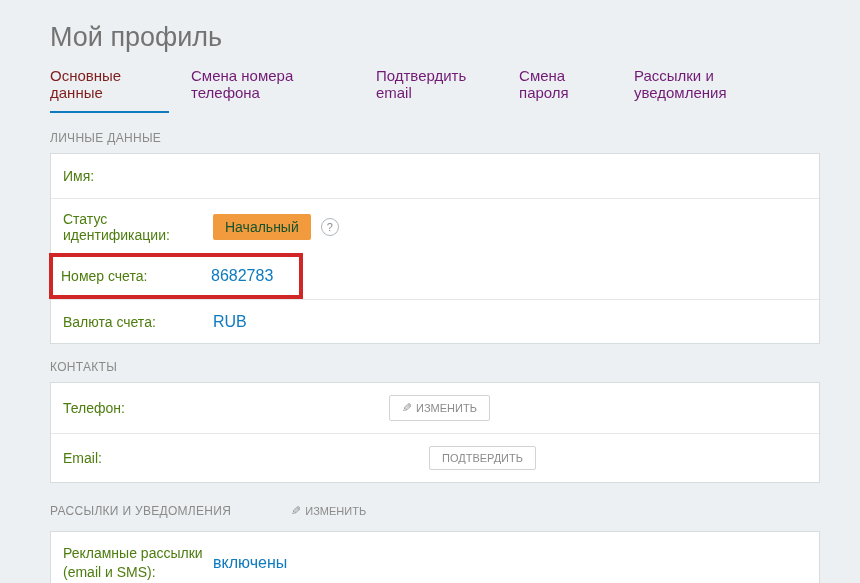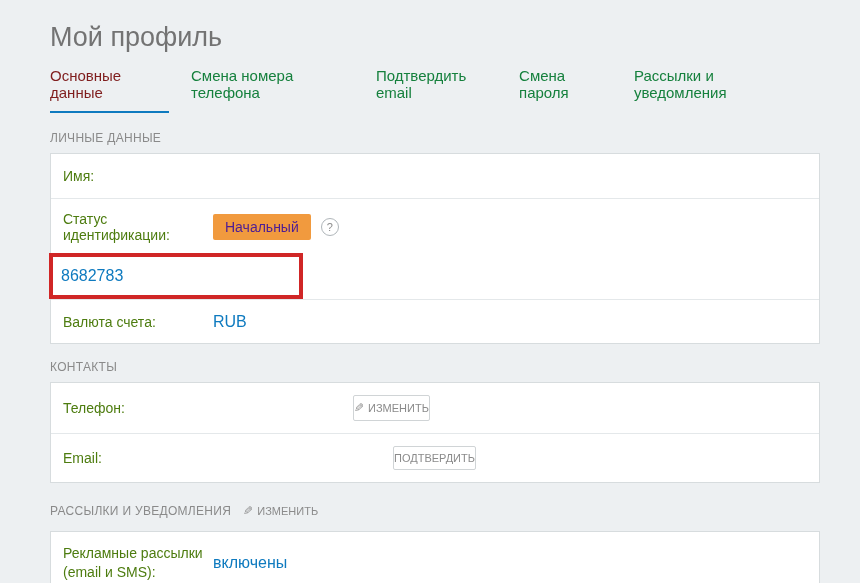--- a/index.html
+++ b/index.html
@@ -24,21 +24,21 @@
     .tabs {
       display: flex;
       gap: 0;
       border-bottom: none;
       margin-bottom: 18px;
     }
     .tab {
       padding: 0 0 10px 0;
       margin-right: 22px;
       font-size: 15px;
-      color: #15803d;
+      color: #701a75;
       cursor: pointer;
       border-bottom: 2px solid transparent;
     }
     .tab.active {
       color: #7f1d1d;
       border-bottom: 2px solid #0e7abf;
     }
     .section {
       margin-bottom: 16px;
     }
@@ -68,21 +68,21 @@
       width: 150px;
       color: #4d7c0f;
       font-size: 14px;
     }
     .row-value {
       color: #0e7abf;
       font-size: 16px;
     }
     .badge {
       background: #f19a3e;
-      color: #4c1d95;
+      color: #14532d;
       padding: 5px 12px;
       font-size: 14px;
       border-radius: 2px;
       margin-right: 10px;
     }
     .help-icon {
       width: 18px;
       height: 18px;
       border: 1px solid #b0b6ba;
       border-radius: 50%;
@@ -104,27 +104,28 @@
        width: 254px;
        border: 4px solid #d02626;
        margin-left: -2px;
        margin-top: -2px;
     }
     .btn-small {
       font-size: 11px;
       color: #8b8b8b;
       border: 1px solid #d0d4d6;
       background: #fff;
-      padding: 5px 0;
+      padding: 5px 12px;
       cursor: pointer;
       display: inline-flex;
       align-items: center;
       gap: 4px;
       text-transform: uppercase;
       border-radius: 2px;
+      margin-left: 36px;
     }
     .btn-small.borderless {
       border: none;
       background: transparent;
     }
     .pencil-icon::before {
       content: "✎";
       transform: scaleX(-1);
       display: inline-block;
       font-size: 12px;
@@ -158,20 +159,21 @@
         <div class="row-label">Имя:</div>
         <div class="row-value"></div>
       </div>
       <div class="row">
         <div class="row-label">Статус идентификации:</div>
         <span class="badge">Начальный</span>
         <span class="help-icon">?</span>
       </div>
       <div class="row highlighted">
         <div class="inner-row">
+          <div class="row-label">Номер счета:</div>
           <div class="row-value">8682783</div>
         </div>
       </div>
       <div class="row">
         <div class="row-label">Валюта счета:</div>
         <div class="row-value">RUB</div>
       </div>
     </div>
   </div>
 

